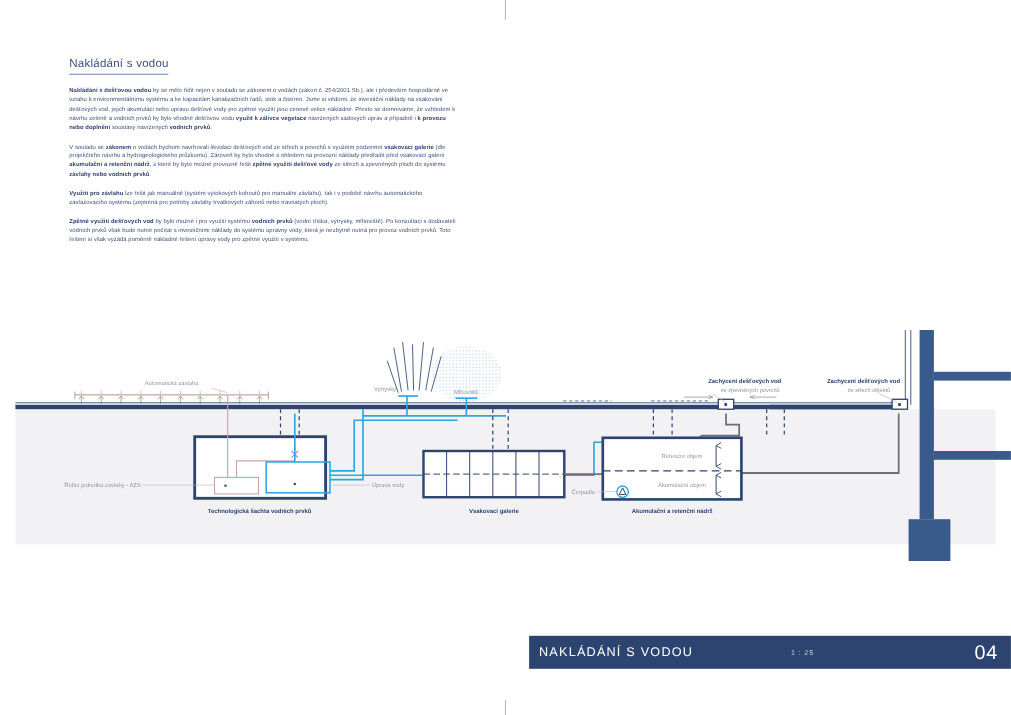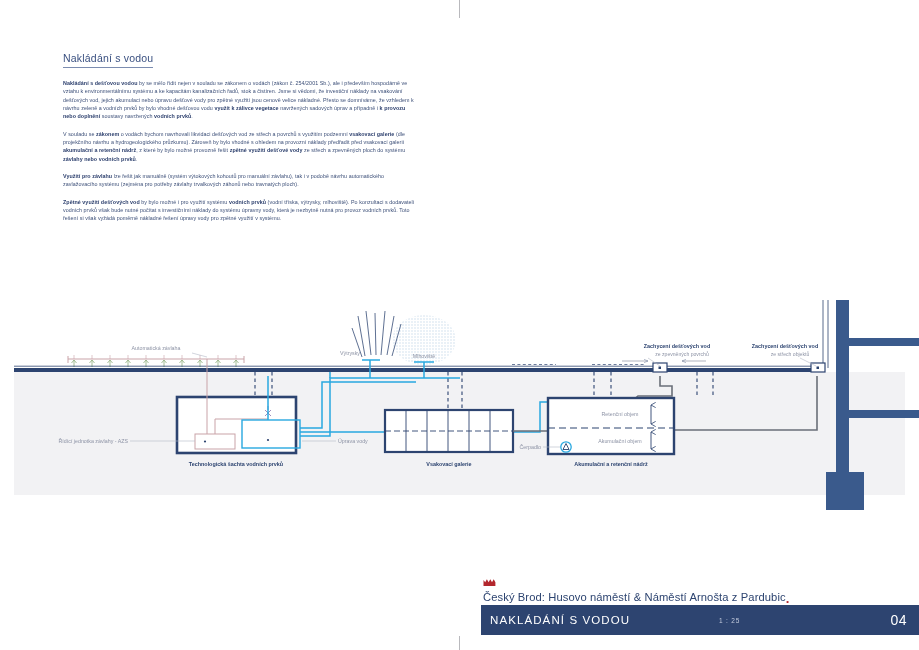--- a/index.html
+++ b/index.html
@@ -28,21 +28,21 @@
   #title-block{position:absolute;left:481px;top:578px;width:438px;}
   #tb-name-row{height:27px;border-bottom:0;display:flex;align-items:flex-end;
       padding:0 0 2px 2px;box-sizing:border-box;position:relative;}
   #project-name{font-size:11.2px;color:#2d4470;letter-spacing:.1px;white-space:nowrap;}
   #project-dot{color:#b3272d;font-weight:700;font-size:13px;line-height:8px;}
   #crown-logo{position:absolute;left:2px;top:0px;}
   #tb-bar{background:#2d4470;height:30px;display:flex;align-items:center;
       color:#ffffff;position:relative;}
   #sheet-title{font-size:11.5px;letter-spacing:1.1px;padding-left:9px;}
   #sheet-scale{position:absolute;left:238px;font-size:6.5px;letter-spacing:.8px;color:#c3cbdd;}
-  #sheet-number{position:absolute;right:12px;font-size:14px;letter-spacing:.5px;}
+  #sheet-number{position:absolute;right:12px;font-size:18px;letter-spacing:.5px;}
 
   
 </style>
 </head>
 <body>
 
 <div class="cropmark cm-top"></div>
 <div class="cropmark cm-bot"></div>
 
 <div id="text-block">
@@ -247,25 +247,18 @@
     <text x="785" y="48" text-anchor="middle">Zachycení dešťových vod</text>
   </g>
   <g font-family="Liberation Sans, sans-serif" fill="#8d93a5" font-size="5.1">
     <text x="682" y="56" text-anchor="middle">ze zpevněných povrchů</text>
     <text x="790" y="56" text-anchor="middle">ze střech objektů</text>
   </g>
 </svg>
 </div>
 
 <div id="title-block">
-  <div id="tb-name-row">
-    <svg id="crown-logo" width="13" height="9" viewBox="0 0 13 9">
-      <path d="M0.5,8 L0.5,2 L2.2,4.2 L3.9,1.2 L5.6,4.2 L7.3,1.2 L9,4.2 L10.7,1.2 L12.4,4.2 L12.4,8 Z" fill="#b3272d"></path>
-    </svg>
-    <span id="project-name">Český Brod: Husovo náměstí &amp;  Náměstí Arnošta z Pardubic</span>
-      <span id="project-dot">.</span>
-  </div>
   <div id="tb-bar">
     <span id="sheet-title">NAKLÁDÁNÍ S VODOU</span>
     <span id="sheet-scale">1 : 25</span>
     <span id="sheet-number">04</span>
   </div>
 </div>
 
 </body></html>

